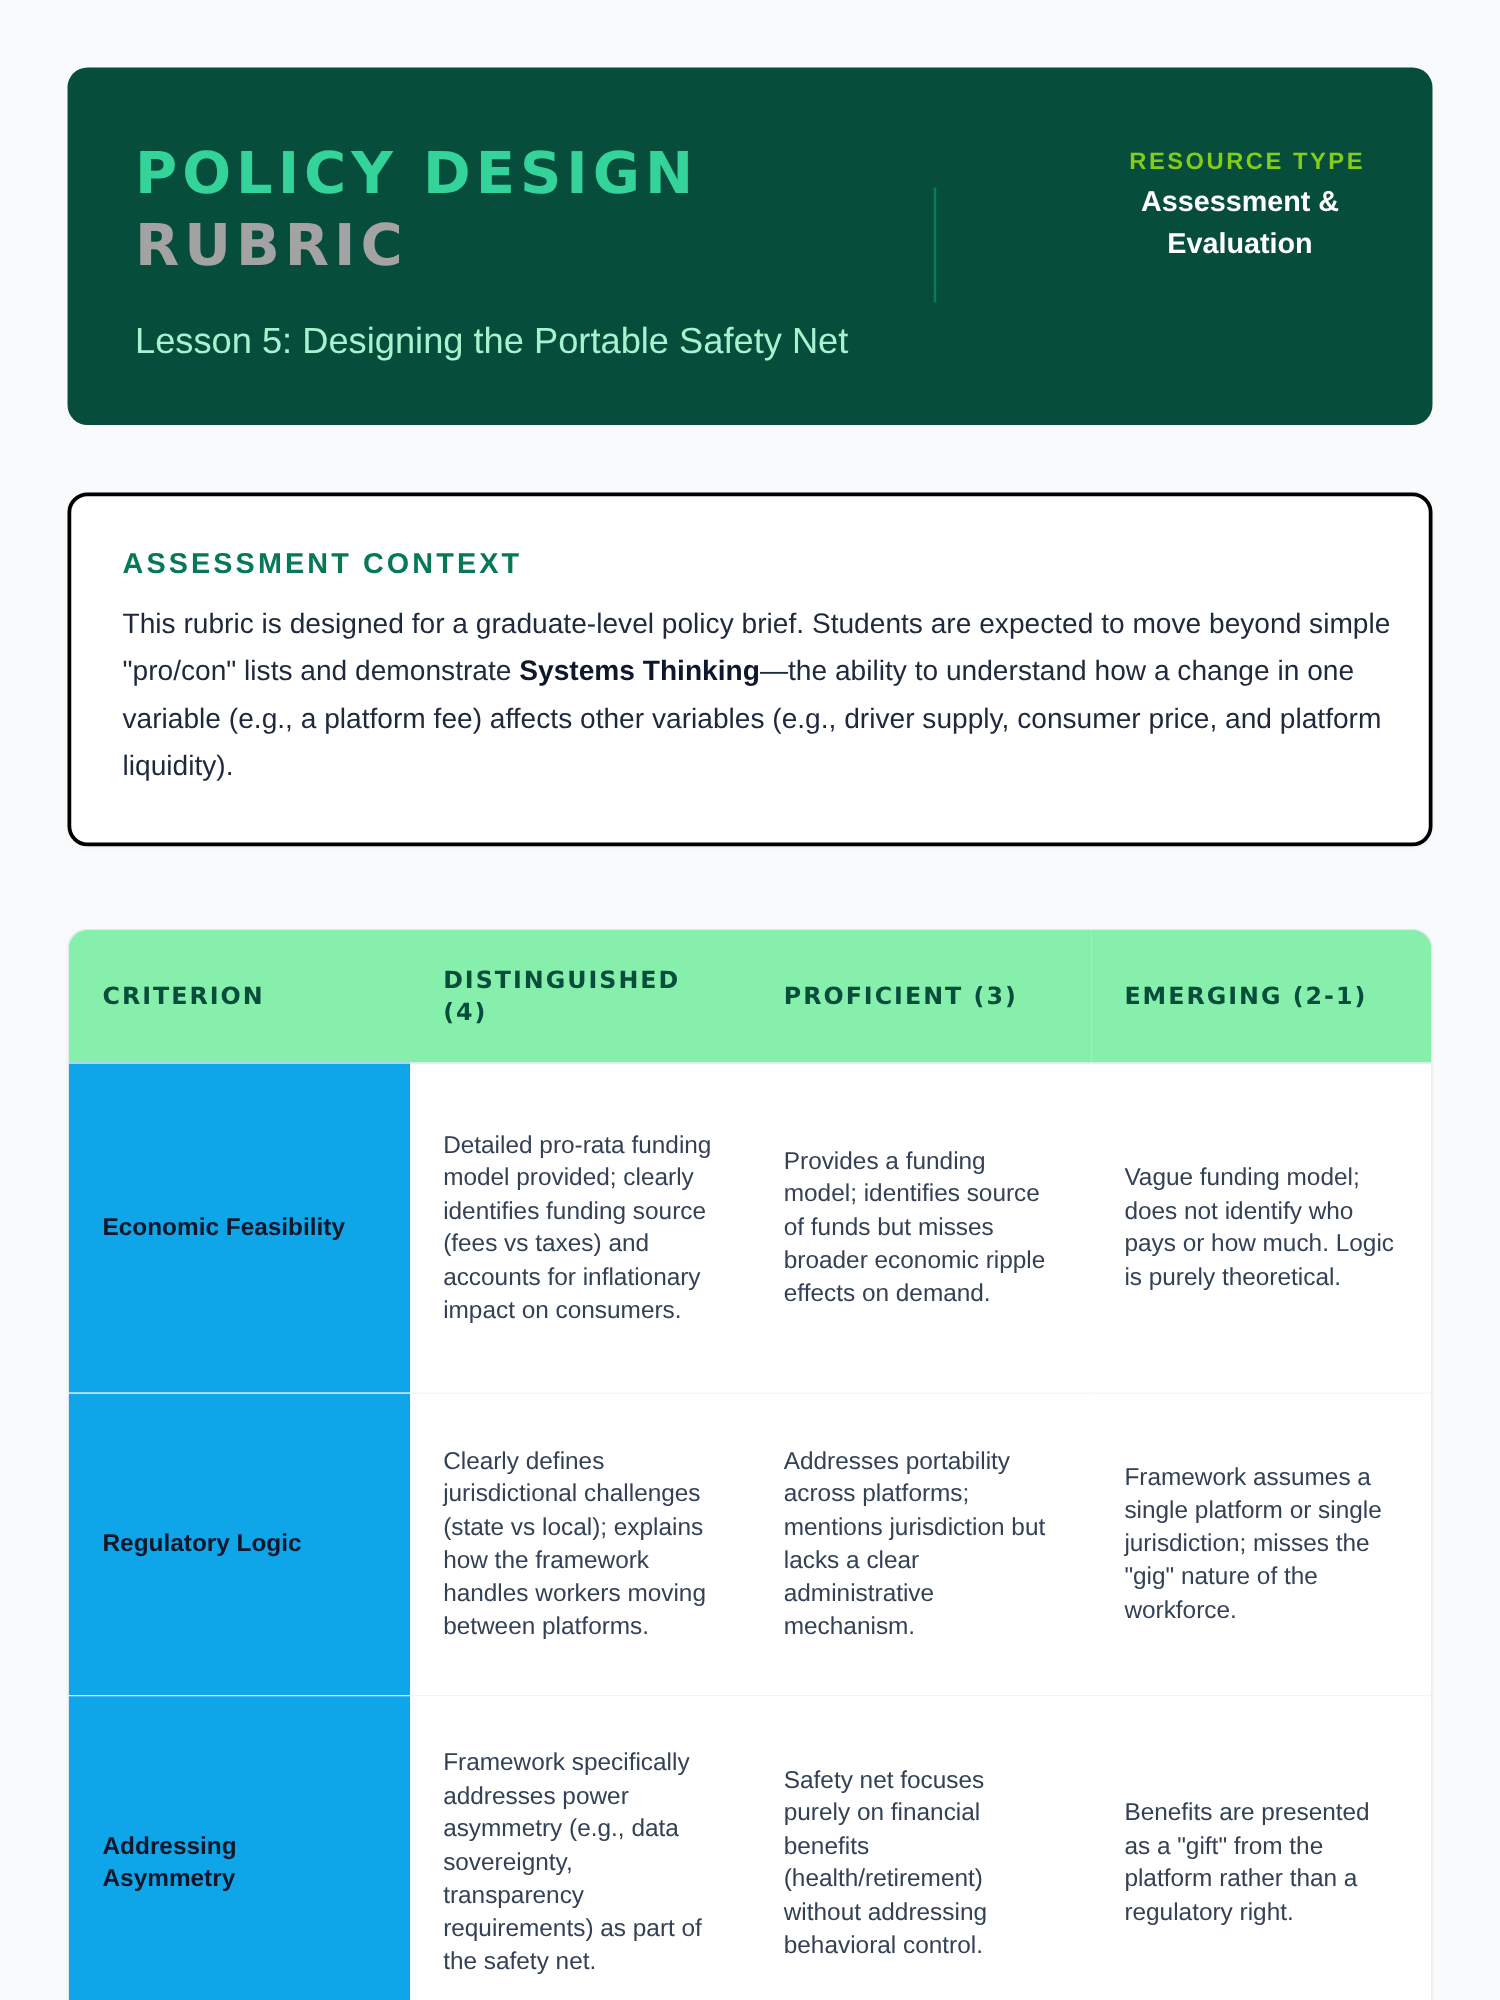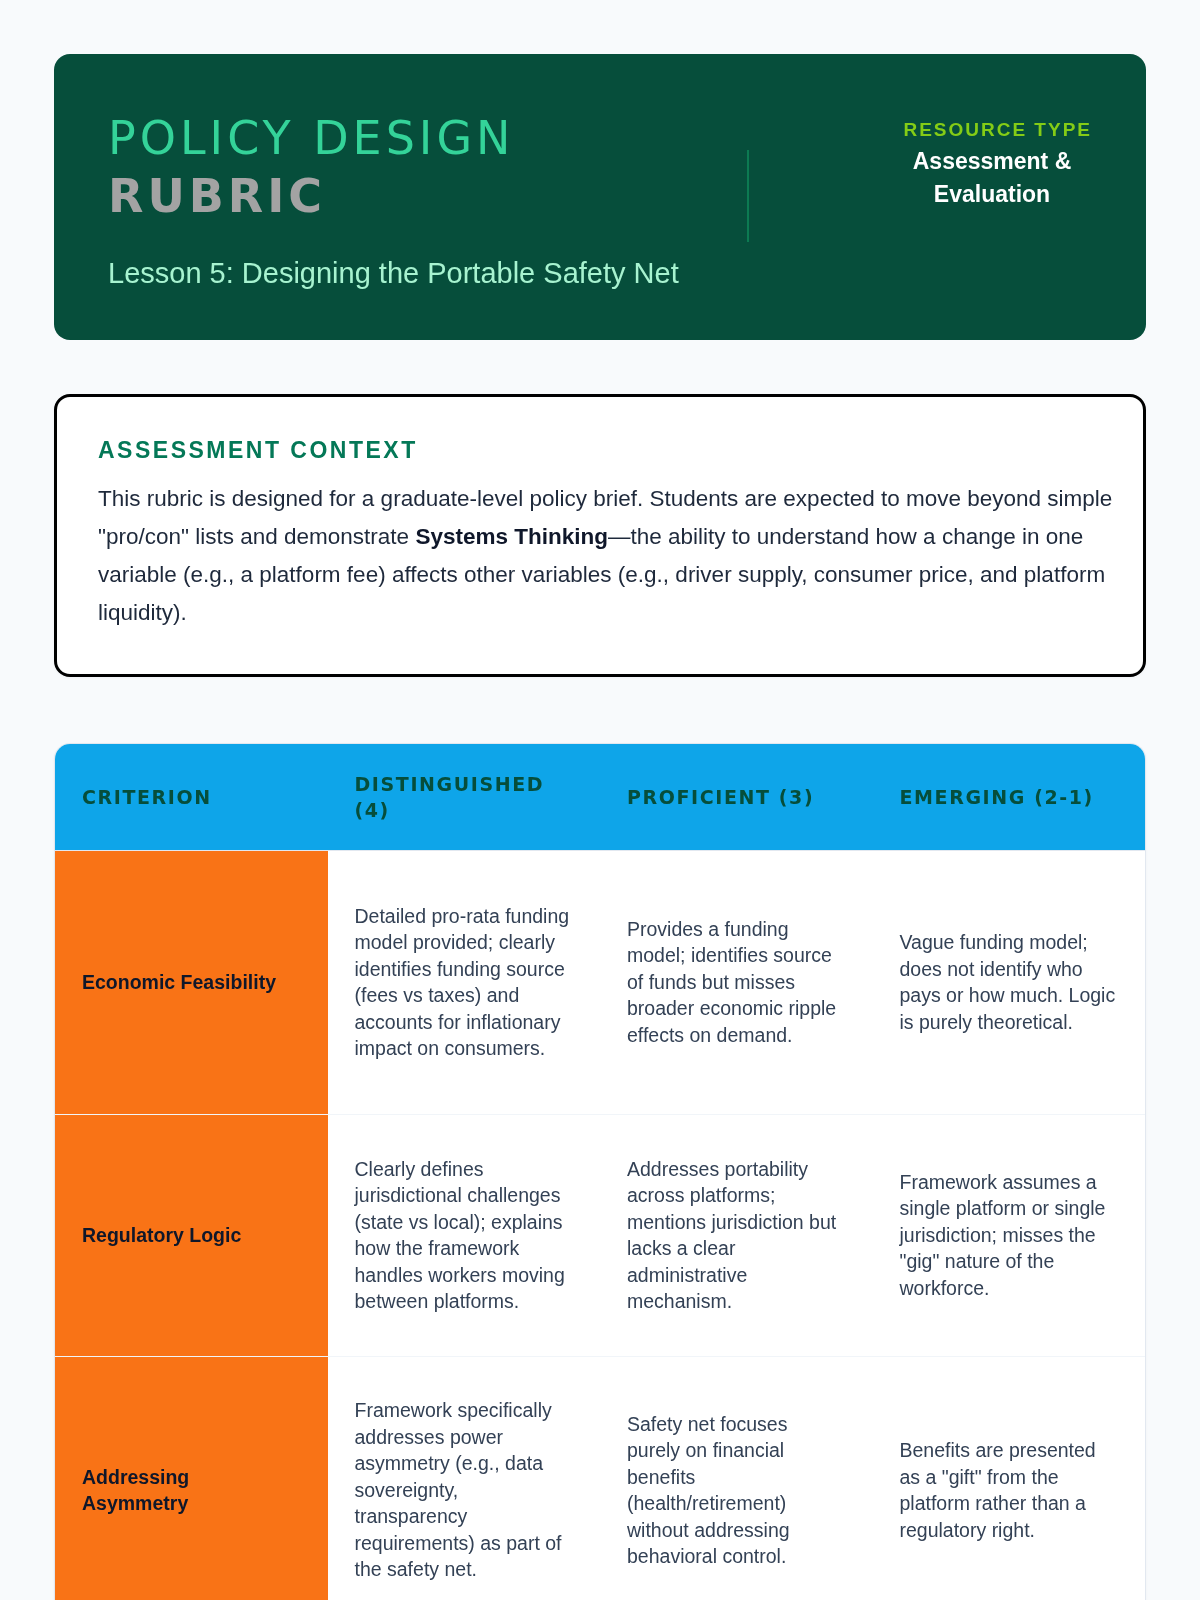--- a/index.html
+++ b/index.html
@@ -26,21 +26,21 @@
     }
     .hero-left { padding-top: 4px; }
     .hero-title {
       font-family: "DejaVu Sans", sans-serif;
       font-weight: 900;
       font-size: 46px;
       line-height: 58px;
       letter-spacing: 4px;
       text-transform: uppercase;
     }
-    .hero-title .accent { color: #34d399; display: block; font-weight: normal; }
+    .hero-title .accent { color: #34d399; display: block; font-weight: bold; }
     .hero-title .plain { color: #a3a3a3; display: block; font-weight: bold; }
     .hero-sub {
       margin-top: 32px;
       font-size: 29px;
       color: #a7f3d0;
       font-weight: normal;
     }
     .hero-divider {
       position: absolute;
       left: 693px;
@@ -99,21 +99,21 @@
     .rubric {
       margin-top: 66px;
       background: #ffffff;
       border: 1px solid #e2e8f0;
       border-radius: 16px 16px 0 0;
       border-bottom: none;
       overflow: hidden;
       box-shadow: 0 1px 3px rgba(15,23,42,0.04);
     }
     table { width: 100%; border-collapse: collapse; table-layout: fixed; }
-    thead tr { background: #0ea5e9; }
+    thead tr { background: #86efac; }
     th {
       text-align: left;
       font-family: "DejaVu Sans", sans-serif;
       font-weight: bold;
       font-size: 19px;
       line-height: 26px;
       letter-spacing: 1.6px;
       color: #064e3b;
       text-transform: uppercase;
       padding: 26px 28px 26px 27px;
@@ -123,21 +123,21 @@
     }
     td {
       padding: 26px 28px 26px 27px;
       font-size: 19.5px;
       line-height: 26.5px;
       color: #334155;
       vertical-align: middle;
       border-bottom: 1px solid #f1f5f9;
     }
     td.criterion {
-      background: #f97316;
+      background: #0ea5e9;
       font-weight: bold;
       color: #0f172a;
     }
     col.c1, col.c2, col.c3, col.c4 { width: 25%; }
   </style>
 </head>
 <body>
 
 <div class="page">
 

